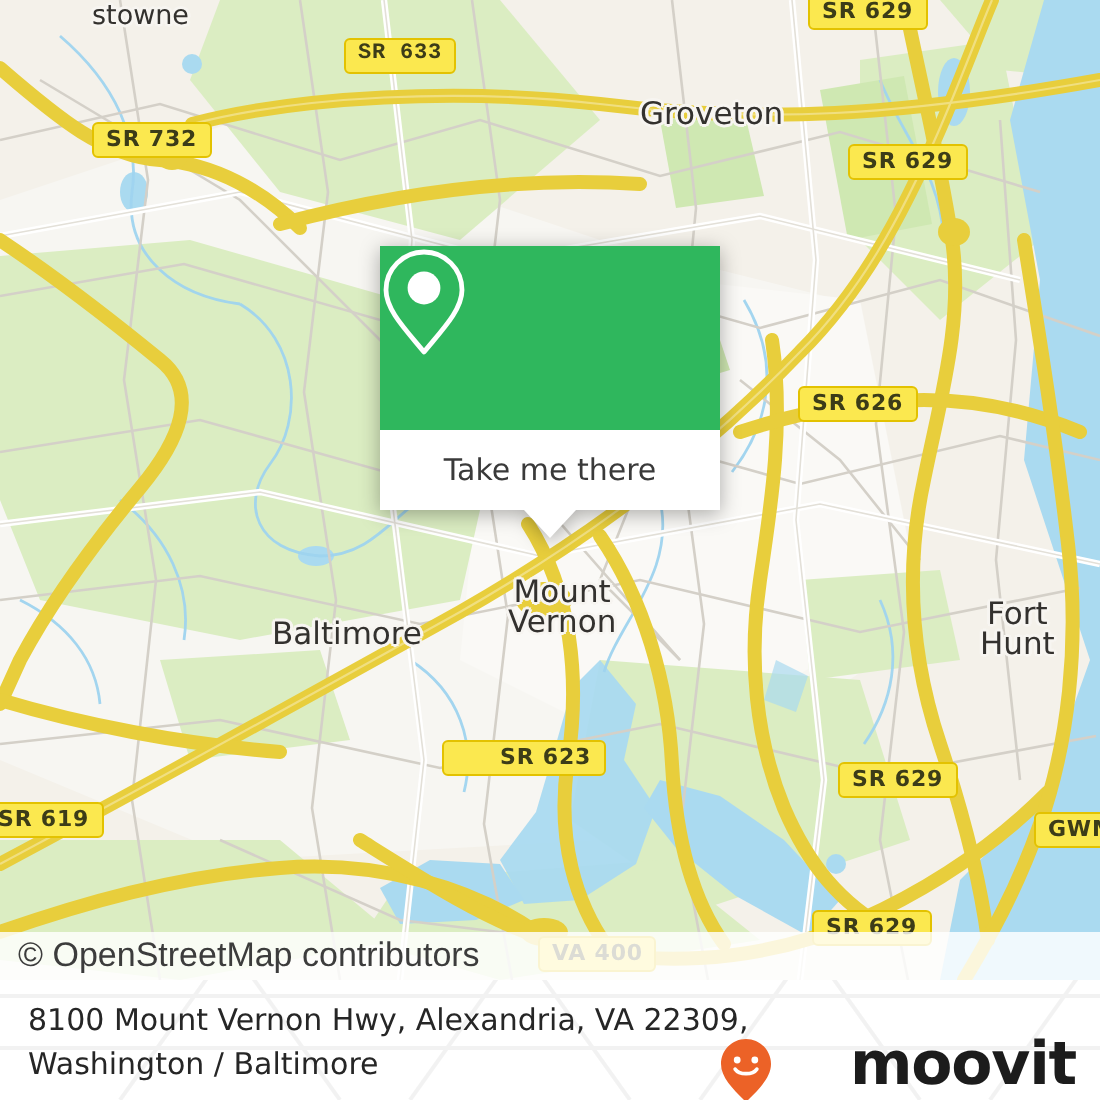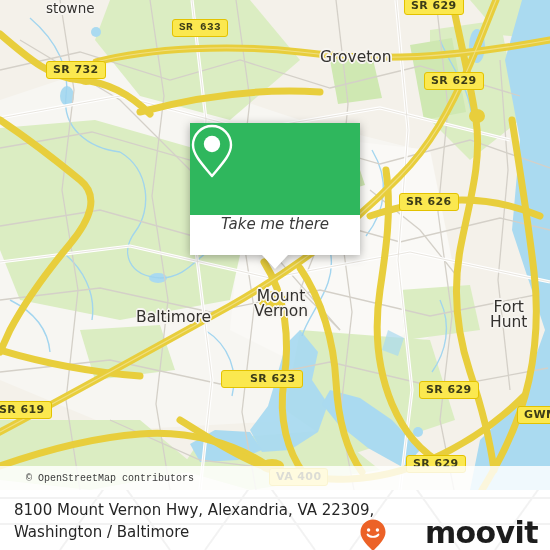--- a/index.html
+++ b/index.html
@@ -45,36 +45,36 @@
     box-sizing:border-box;
   }
 
   
   #attrib{
     position:absolute;left:0;bottom:0;width:550px;height:24px;
     background:rgba(255,255,255,.82);
     display:flex;align-items:center;
   }
   #attrib span{
-    font-size:10px;color:#3c3c3c;padding-left:26px;
-    font-family:Liberation Mono, monospace;
+    font-size:17px;color:#3c3c3c;padding-left:9px;
+    font-family:Liberation Sans, sans-serif;
   }
 
   
   #popup{
     position:absolute;left:190px;top:123px;width:170px;
     filter:drop-shadow(0 2px 5px rgba(0,0,0,.32));
   }
   #popup-head{
     height:92px;background:#2fb75d;
     display:flex;align-items:center;justify-content:center;
   }
   #popup-foot{
     height:40px;background:#ffffff;
-    display:flex;justify-content:center;font-style:italic;
+    display:flex;align-items:center;justify-content:center;
   }
   #popup-foot span{
     font-size:15px;color:#3a3a3a;
     font-family:"DejaVu Sans","Liberation Sans",sans-serif;
   }
   #popup-tail{
     position:absolute;left:72px;top:132px;
     width:0;height:0;
     border-left:13px solid transparent;
     border-right:13px solid transparent;

